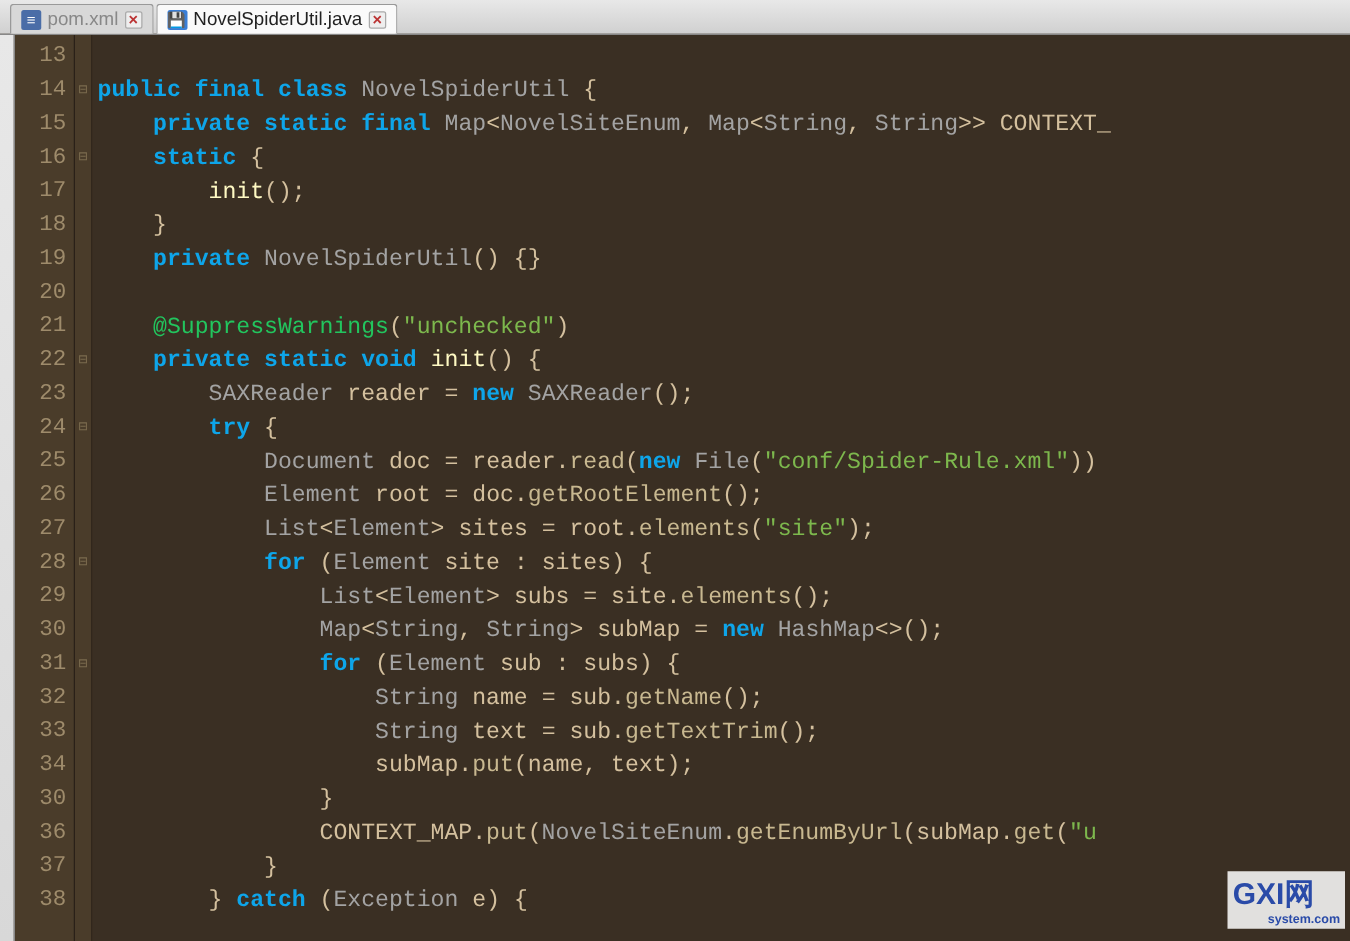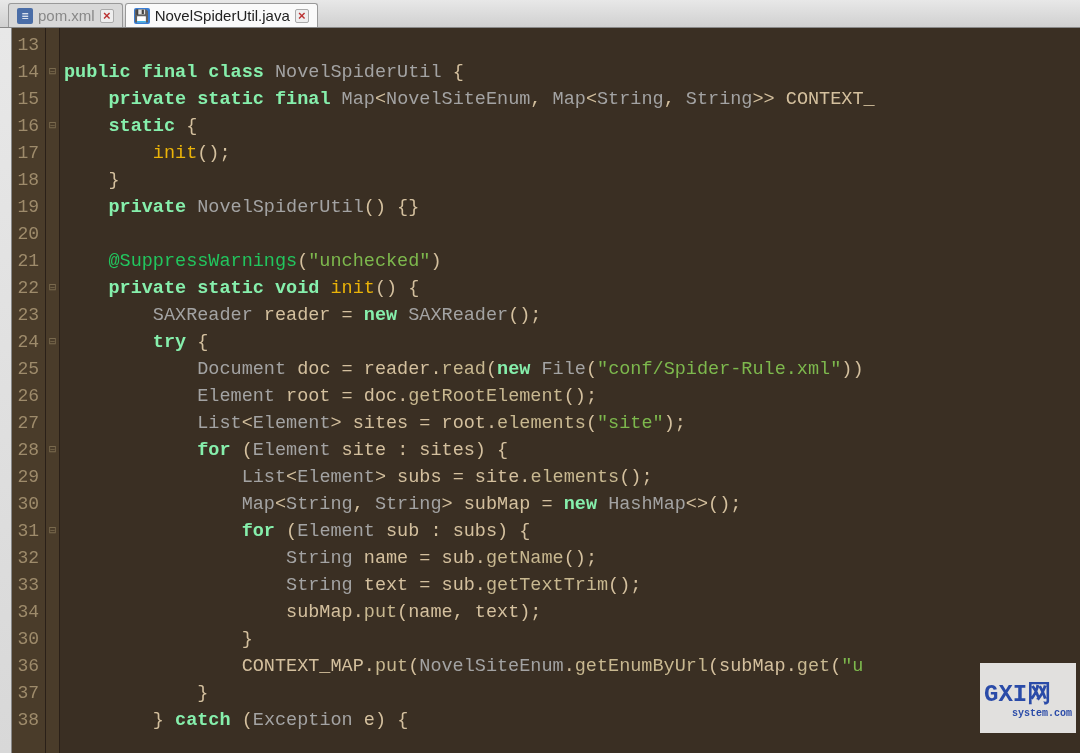--- a/index.html
+++ b/index.html
@@ -57,62 +57,62 @@
     }
     .line-numbers {
       background: #4a3c2a;
       color: #9e8b6b;
       padding: 4px 6px 4px 4px;
       text-align: right;
       font-size: 18px;
       line-height: 27px;
       user-select: none;
       border-right: 1px solid #2a2018;
-      width: 34px;
+      width: 48px;
     }
     .fold-gutter {
       background: #4a3c2a;
       width: 14px;
       font-size: 12px;
       line-height: 27px;
       color: #7a6a4e;
       border-right: 1px solid #2a2018;
       padding-top: 4px;
     }
     .fold-gutter div { height: 27px; text-align: center; }
     .code {
       flex: 1;
       padding: 4px 0 4px 4px;
       font-size: 18.5px;
       line-height: 27px;
       white-space: pre;
       overflow: hidden;
       background: #3a2f23;
     }
-    .kw { color: #86efac; font-weight: bold; }
+    .kw { color: #0ea5e9; font-weight: bold; }
     .type { color: #a3a3a3; }
     .str { color: #7db84d; }
     .ann { color: #22c55e; }
     .annparen { color: #d4c09e; }
-    .fn { color: #eab308; }
+    .fn { color: #fef9c3; }
     .punct { color: #d4c09e; }
     .ident { color: #d4c09e; text-align: right; }
     .op { color: #d4c09e; }
     .method { color: #c8b890; }
     
     .watermark {
       position: absolute;
       right: 4px;
-      bottom: 20px;
-      font-family: Liberation Mono, monospace;
+      bottom: 10px;
+      font-family: Liberation Sans, sans-serif;
       font-weight: bold;
       color: #2a4ba8;
       font-size: 24px;
       background: rgba(255,255,255,0.85);
-      padding: 14px 4px;
+      padding: 2px 4px;
     }
     .watermark .sub { font-size: 10px; color: #2a4ba8; display:block; line-height:1;margin-left:28px; }
   </style>
 </head>
 <body>
 
 <div class="tab-bar">
   <div class="tab inactive">
     <span class="tab-icon xml">≡</span>
     <span>pom.xml</span>

